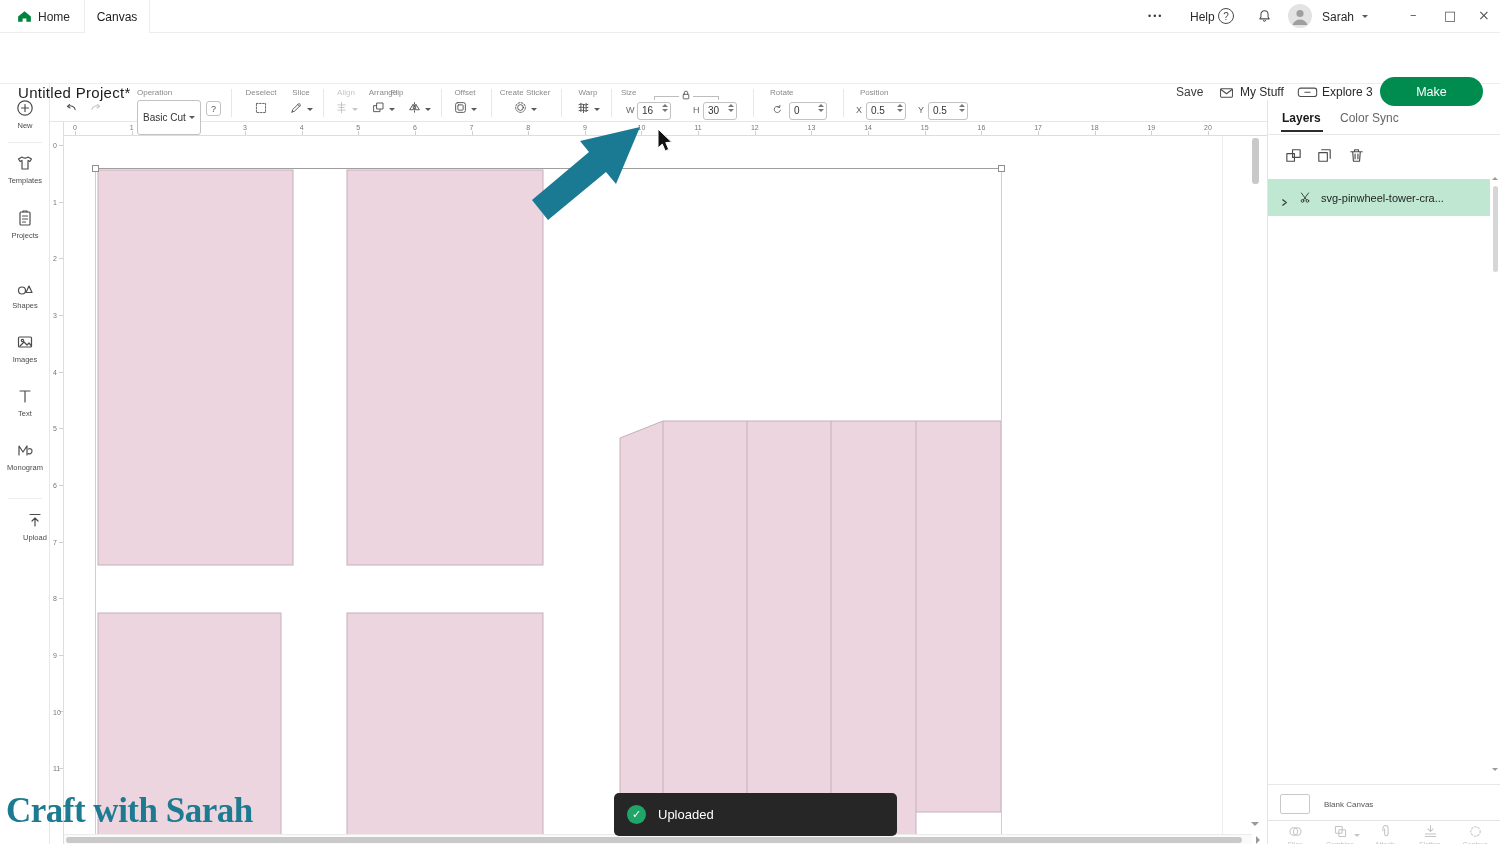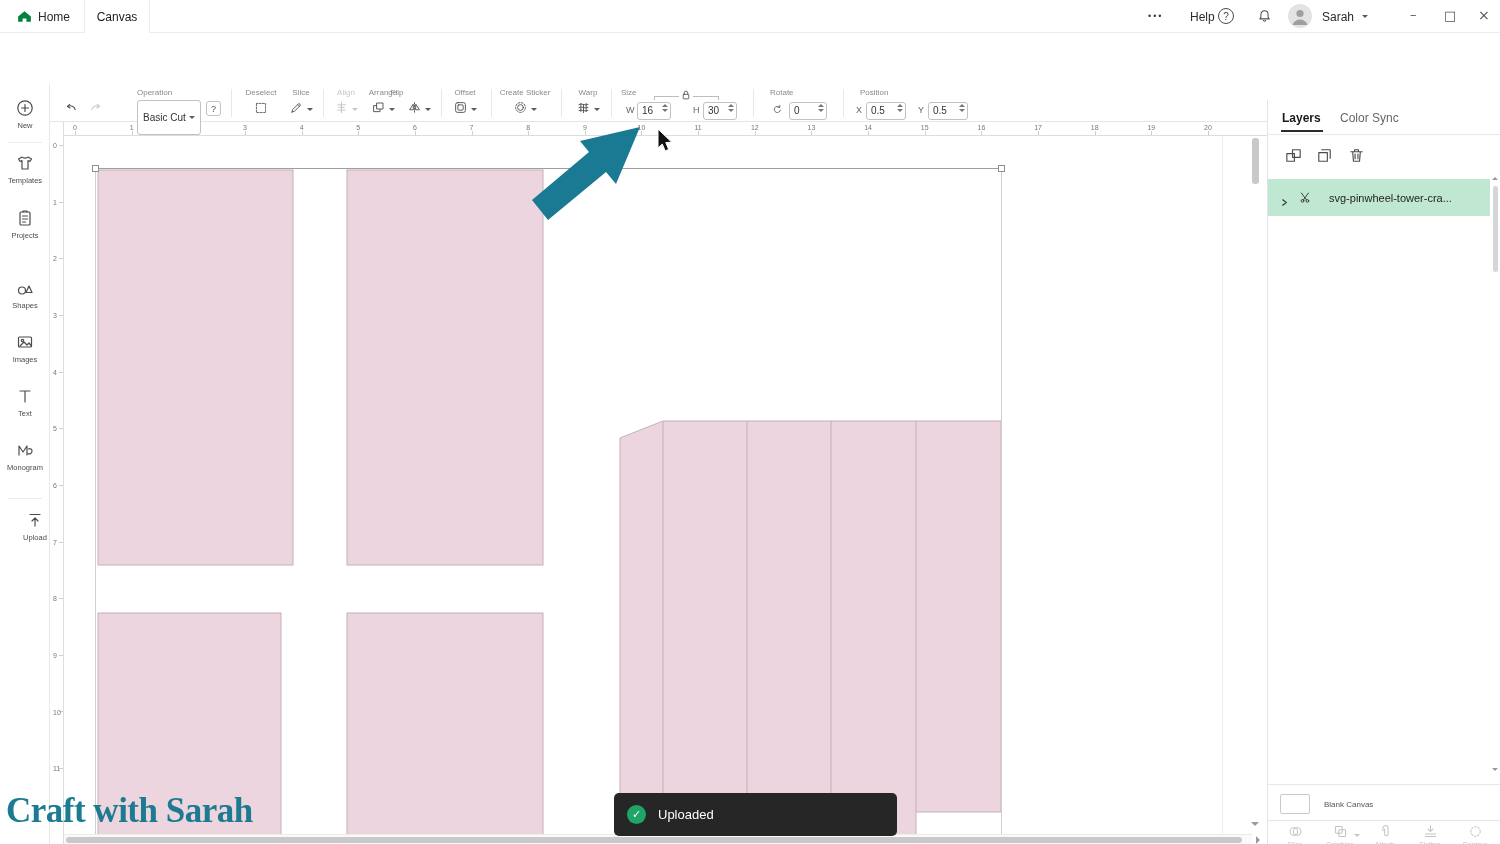--- a/index.html
+++ b/index.html
@@ -96,21 +96,21 @@
   .tab.active{color:#1a1a1a;font-weight:bold}
   .tab.inactive{color:#666}
   .tab-underline{position:absolute;left:13px;top:30px;width:42px;height:2px;background:#2c2c2c}
   .panel-div{position:absolute;left:0;top:34px;width:233px;height:1px;background:#e8e8e8}
   .pl-ico{position:absolute;width:19px;height:19px;cursor:pointer}
   .layer-row{position:absolute;left:0;top:79px;width:222px;height:37px;background:var(--mint);display:flex;align-items:center;cursor:pointer}
   .layer-chev{width:9px;height:9px;margin-left:12px}
   .layer-chev svg{width:100%;height:100%;fill:none;stroke:#3a3a3a;stroke-width:1.4;stroke-linecap:round;stroke-linejoin:round}
   .layer-thumb{width:15px;height:15px;margin-left:9px}
   .layer-thumb svg{width:100%;height:100%;fill:none;stroke:#333;stroke-width:1.2;stroke-linecap:round}
-  .layer-name{font-size:11px;color:#1f1f1f;margin-left:16px;white-space:nowrap;overflow:hidden;text-overflow:ellipsis;max-width:140px}
+  .layer-name{font-size:11px;color:#1f1f1f;margin-left:8px;white-space:nowrap;overflow:hidden;text-overflow:ellipsis;max-width:140px}
   .pscroll-thumb{position:absolute;right:2px;top:86px;width:5px;height:86px;background:#d6d6d6;border-radius:3px}
   .parrow-up{position:absolute;right:2px;top:74px;width:0;height:0;border:3.5px solid transparent;border-bottom-color:#9a9a9a}
   .parrow-dn{position:absolute;right:2px;top:668px;width:0;height:0;border:3.5px solid transparent;border-top-color:#9a9a9a}
   .bc-div{position:absolute;left:0;top:684px;width:233px;height:1px;background:#e8e8e8}
   .swatch{position:absolute;left:12px;top:694px;width:30px;height:20px;background:#fff;border:1px solid #c9c9c9;border-radius:2px}
   .bc-label{position:absolute;left:56px;top:700px;font-size:8px;color:#555}
   .btools{position:absolute;left:0;top:720px;width:233px;height:40px;border-top:1px solid #e4e4e4}
   .btool{position:absolute;top:2px;width:44px;height:36px;display:flex;flex-direction:column;align-items:center;cursor:pointer}
   .btool .ico{width:17px;height:17px}
   .btool .lbl{font-size:7px;color:#c2c2c2;margin-top:1px}
@@ -153,20 +153,39 @@
           <path d="M4.5 21c1.2-3.8 4.2-5.6 7.5-5.6s6.3 1.8 7.5 5.6" fill="#9f9f9f"></path>
         </svg>
     </span>
     <span class="abs tb-text" style="left:1322px;top:10px">Sarah</span>
     <span class="abs caret" style="left:1362px;top:12px"></span>
     <span class="abs winglyph" style="left:1410px;top:7px">–</span>
     <span class="abs winglyph" style="left:1444px;top:8px">□</span>
     <span class="abs winglyph" style="left:1478px;top:7px;font-size:14px">×</span>
   </header>
 
+  <div class="titlebar">
+    <span class="proj-title" style="top:51px">Untitled Project*</span>
+    <span class="abs tb-text" style="left:1176px;top:52px;color:#3c3c3c">Save</span>
+    <span class="abs ico" style="left:1218px;top:51px;width:17px;height:17px">
+      <svg viewBox="0 0 20 20">
+          <rect x="3" y="5.5" width="14" height="10" rx="1"></rect>
+          <path d="M3.5 6.5 10 11.5l6.5-5"></path>
+        </svg>
+    </span>
+    <span class="abs tb-text" style="left:1240px;top:52px">My Stuff</span>
+    <span class="abs ico" style="left:1297px;top:52px;width:21px;height:15px">
+      <svg viewBox="0 0 24 16">
+          <rect x="1.5" y="3" width="21" height="9.5" rx="2.6"></rect>
+          <path d="M9 7.8h6"></path>
+        </svg>
+    </span>
+    <span class="abs tb-text" style="left:1322px;top:52px">Explore 3</span>
+    <button class="makebtn">Make</button>
+  </div>
 
   <div class="toolbar">
     <span class="abs ico" style="left:12px;top:15px;width:17px;height:17px">
       <svg viewBox="0 0 20 20">
           <path d="M15.5 12.5C15 8.5 10 7 6.5 8.8"></path>
           <path d="M6.5 8.8 9 6.4M6.5 8.8l3 1.8"></path>
         </svg>
     </span>
     <span class="abs ico gray" style="left:38px;top:15px;width:17px;height:17px">
       <svg viewBox="0 0 20 20">

